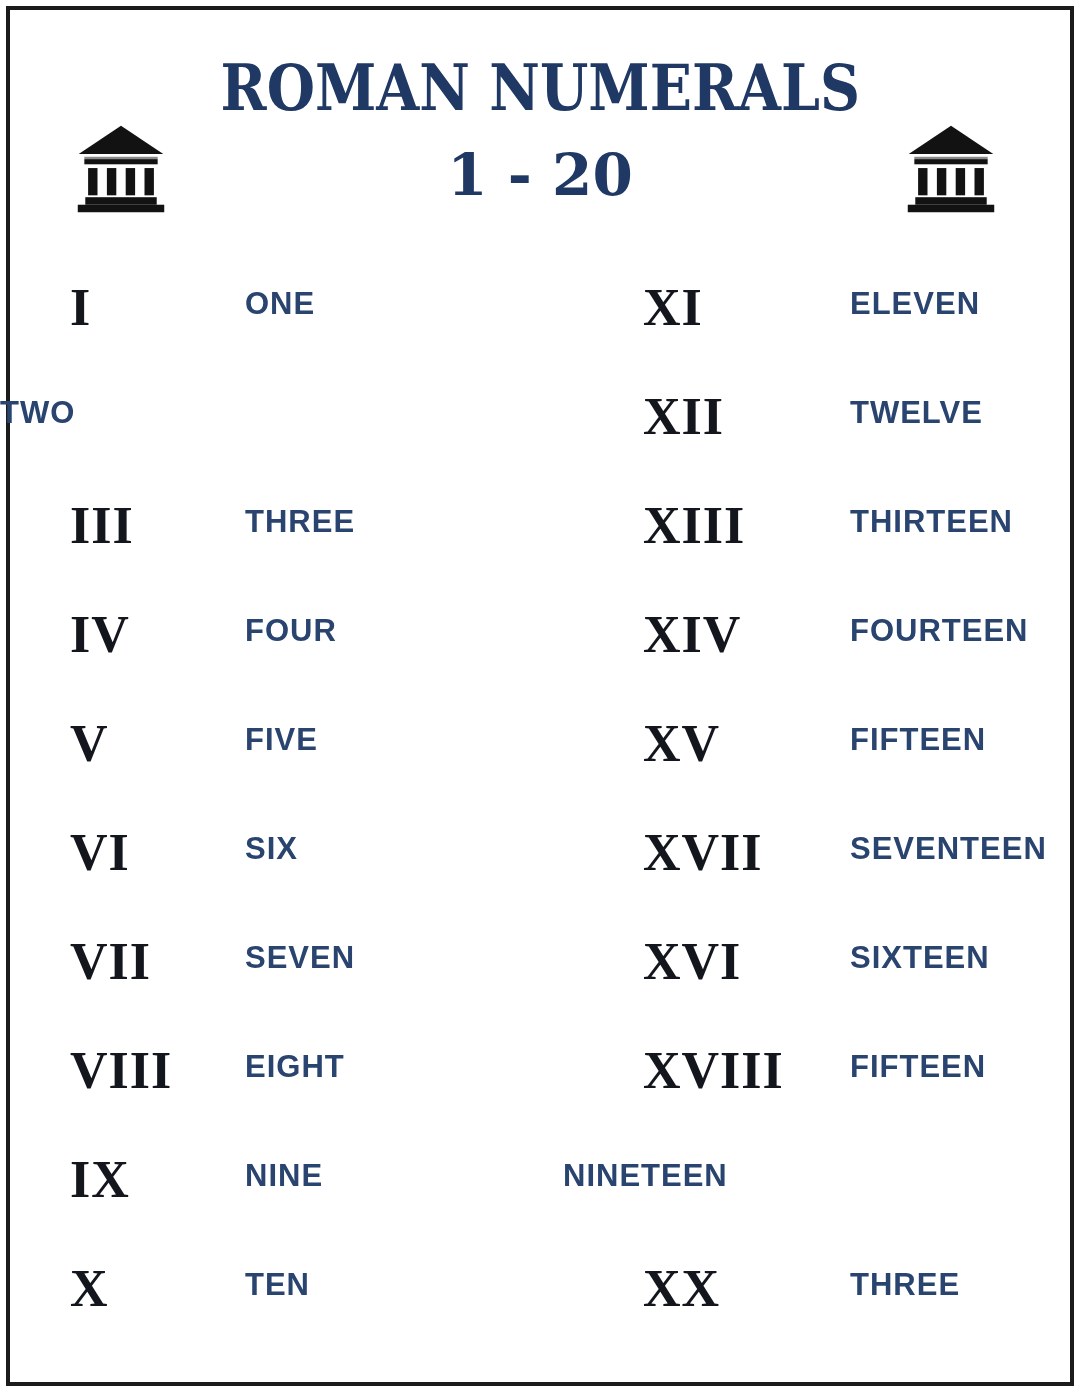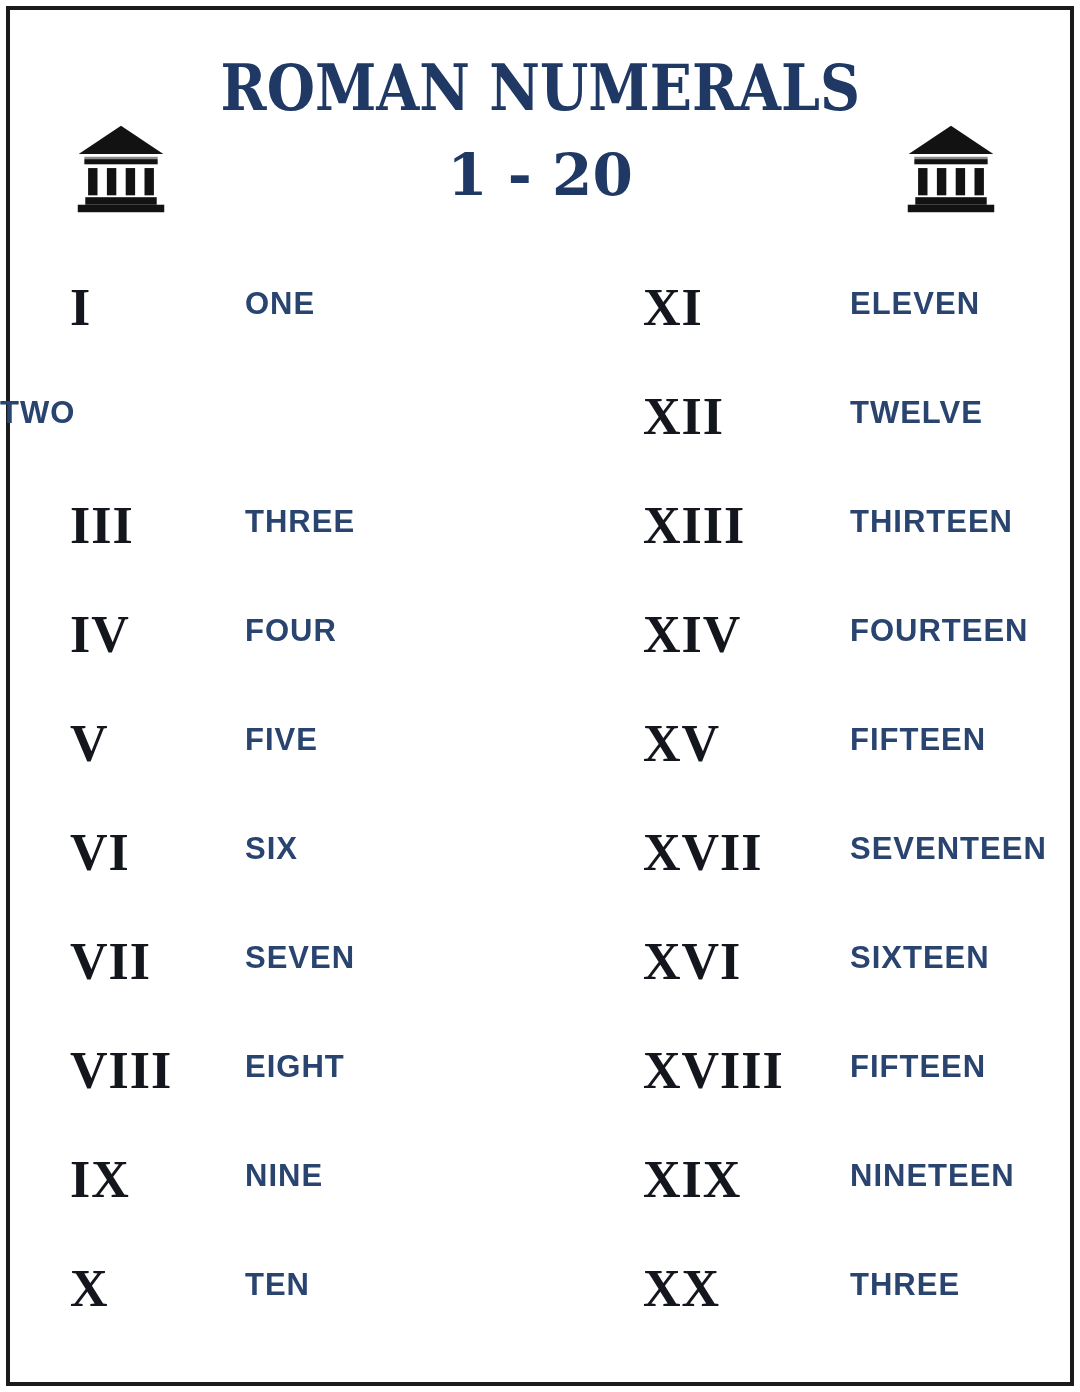--- a/index.html
+++ b/index.html
@@ -193,20 +193,19 @@
   </div>
   <div class="row">
     <span class="numeral">XVI</span>
     <span class="word">SIXTEEN</span>
   </div>
   <div class="row">
     <span class="numeral">XVIII</span>
     <span class="word">FIFTEEN</span>
   </div>
   <div class="row">
-    <span class="numeral">XIX</span>
     <span class="word">NINETEEN</span>
   </div>
   <div class="row">
     <span class="numeral">XX</span>
     <span class="word">THREE</span>
   </div>
 </div>
 
 </body></html>

